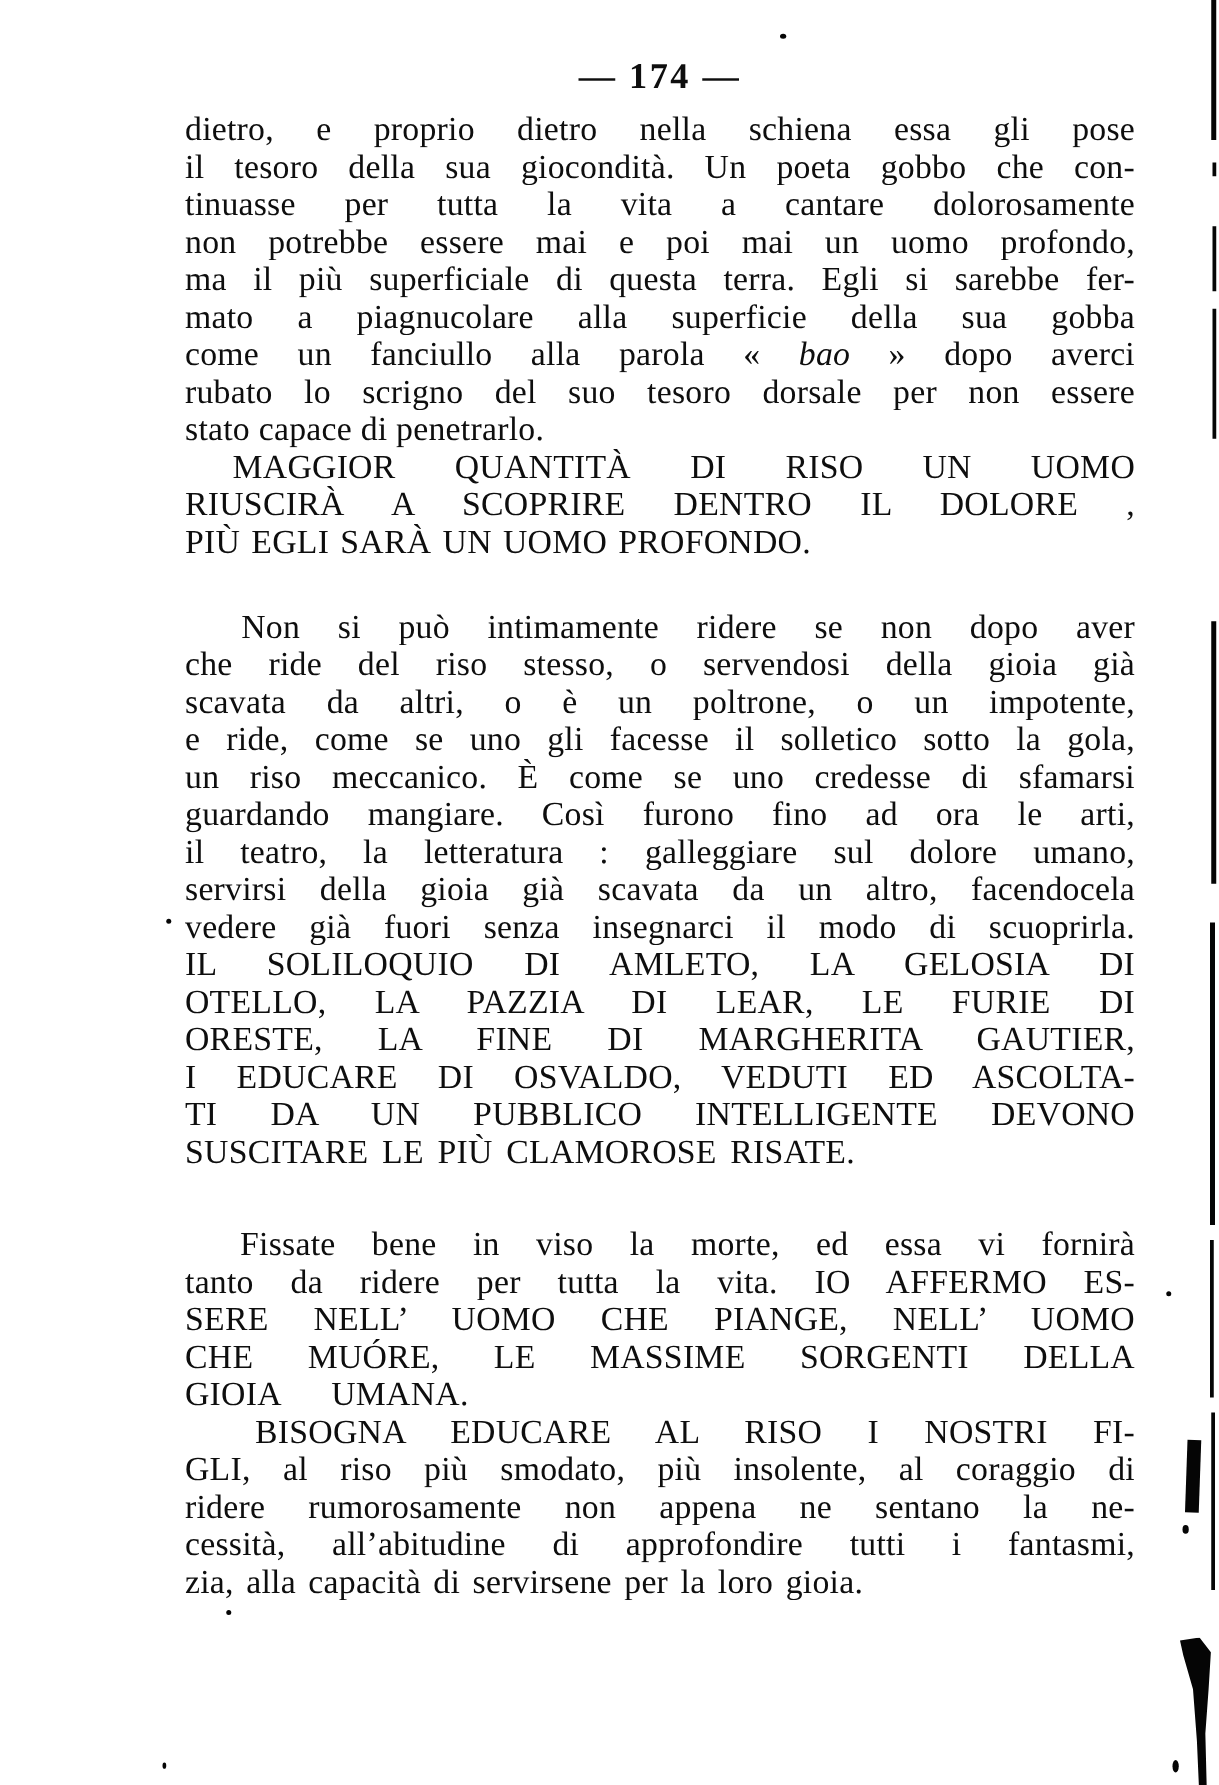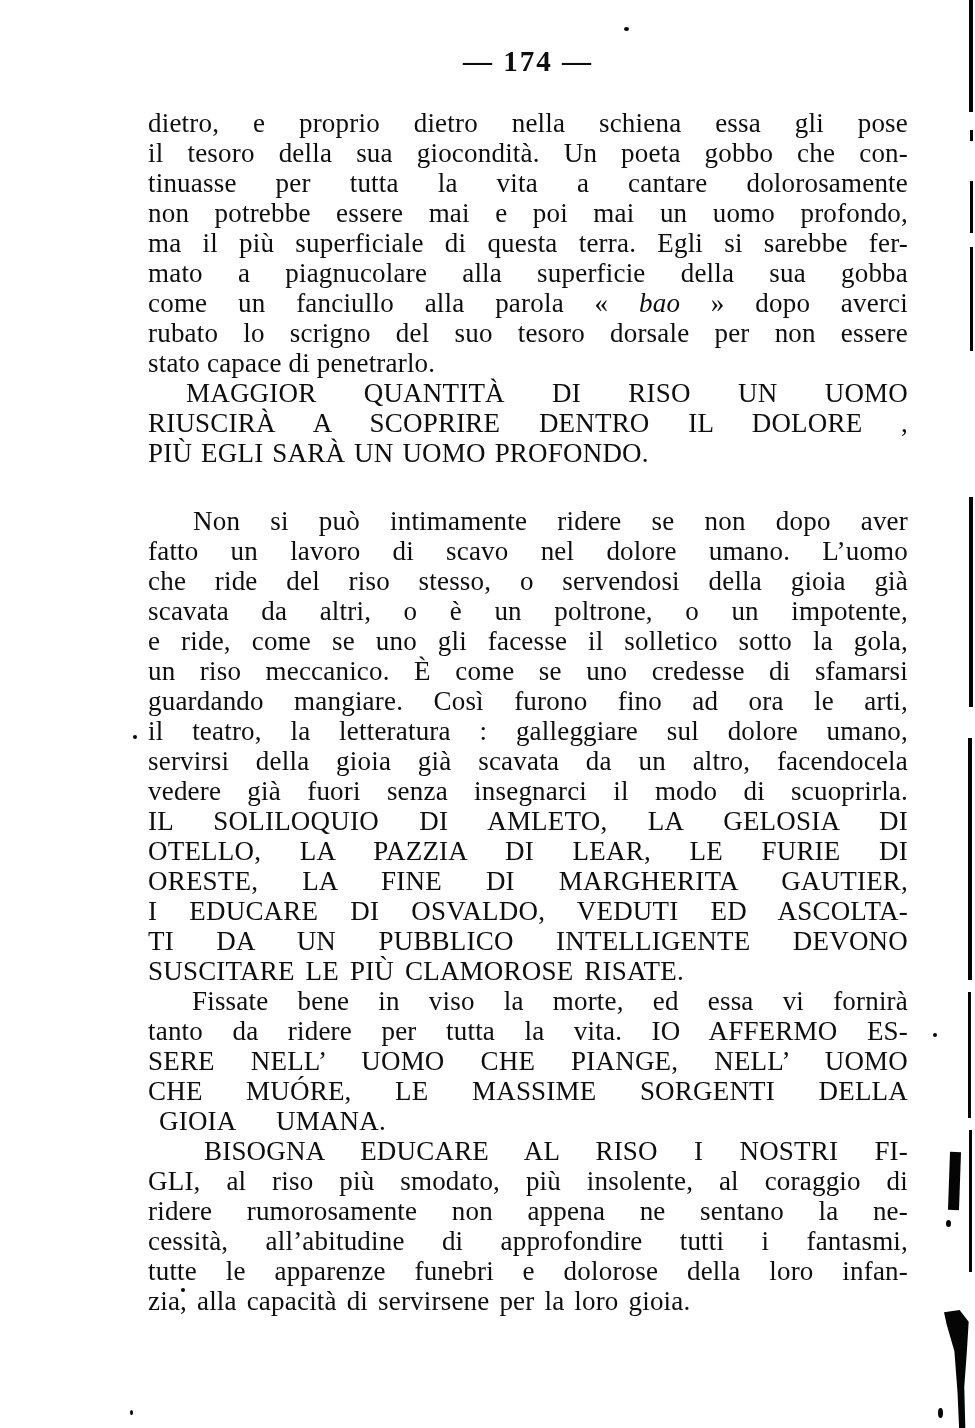--- a/index.html
+++ b/index.html
@@ -26,21 +26,21 @@
     left: 148px;
     width: 760px;
     text-align: center;
     font-size: 29px;
     font-weight: bold;
     letter-spacing: 2px;
     line-height: 34px;
   }
   .text-column {
     position: absolute;
-    top: 108px;
+    top: 88px;
     left: 148px;
     width: 760px;
   }
   .line {
     height: 30px;
     line-height: 30px;
     font-size: 27px;
     white-space: normal;
     overflow: hidden;
     letter-spacing: 0.2px;
@@ -71,45 +71,43 @@
       <div class="line justify">non potrebbe essere mai e poi mai un uomo profondo,</div>
       <div class="line justify">ma il più superficiale di questa terra. Egli si sarebbe fer-</div>
       <div class="line justify">mato a piagnucolare alla superficie della sua gobba</div>
       <div class="line justify">come un fanciullo alla parola « <i>bao</i> » dopo averci</div>
       <div class="line justify">rubato lo scrigno del suo tesoro dorsale per non essere</div>
       <div class="line">stato capace di penetrarlo.</div>
       <div class="line justify" style="padding-left: 38px;">MAGGIOR QUANTITÀ DI RISO UN UOMO</div>
       <div class="line justify">RIUSCIRÀ A SCOPRIRE DENTRO IL DOLORE ,</div>
       <div class="line" style="word-spacing: 2px;">PIÙ EGLI SARÀ UN UOMO PROFONDO.</div>
       <div class="line justify" style="padding-left: 45px; margin-top: 38px;">Non si può intimamente ridere se non dopo aver</div>
-      <div class="line justify">fatto un lavoro di scavo nel dolore umano. L’uomo</div>
       <div class="line justify">che ride del riso stesso, o servendosi della gioia già</div>
       <div class="line justify">scavata da altri, o è un poltrone, o un impotente,</div>
       <div class="line justify">e ride, come se uno gli facesse il solletico sotto la gola,</div>
       <div class="line justify">un riso meccanico. È come se uno credesse di sfamarsi</div>
       <div class="line justify">guardando mangiare. Così furono fino ad ora le arti,</div>
       <div class="line justify">il teatro, la letteratura : galleggiare sul dolore umano,</div>
       <div class="line justify">servirsi della gioia già scavata da un altro, facendocela</div>
       <div class="line justify">vedere già fuori senza insegnarci il modo di scuoprirla.</div>
       <div class="line justify">IL SOLILOQUIO DI AMLETO, LA GELOSIA DI</div>
       <div class="line justify">OTELLO, LA PAZZIA DI LEAR, LE FURIE DI</div>
       <div class="line justify">ORESTE, LA FINE DI MARGHERITA GAUTIER,</div>
       <div class="line justify">I EDUCARE DI OSVALDO, VEDUTI ED ASCOLTA-</div>
       <div class="line justify">TI DA UN PUBBLICO INTELLIGENTE DEVONO</div>
       <div class="line" style="word-spacing: 4px;">SUSCITARE LE PIÙ CLAMOROSE RISATE.</div>
-      <div class="line justify" style="padding-left: 44px;">Fissate bene in viso la morte, ed essa vi fornirà</div>
+      <div class="line justify" style="padding-left: 44px; margin-top: 44px;">Fissate bene in viso la morte, ed essa vi fornirà</div>
       <div class="line justify">tanto da ridere per tutta la vita. IO AFFERMO ES-</div>
       <div class="line justify">SERE NELL’ UOMO CHE PIANGE, NELL’ UOMO</div>
       <div class="line justify">CHE MUÓRE, LE MASSIME SORGENTI DELLA</div>
-      <div class="line" style="word-spacing: 34px; margin-left: 11px;">GIOIA UMANA.</div>
+      <div class="line" style="word-spacing: 34px;">GIOIA UMANA.</div>
       <div class="line justify" style="padding-left: 56px;">BISOGNA EDUCARE AL RISO I NOSTRI FI-</div>
       <div class="line justify">GLI, al riso più smodato, più insolente, al coraggio di</div>
       <div class="line justify">ridere rumorosamente non appena ne sentano la ne-</div>
       <div class="line justify">cessità, all’abitudine di approfondire tutti i fantasmi,</div>
-      <div class="line justify">tutte le apparenze funebri e dolorose della loro infan-</div>
       <div class="line" style="word-spacing: 3px;">zia, alla capacità di servirsene per la loro gioia.</div>
     </div>
 
   <div>
       <div class="artifact dot" style="left: 624px; top: 27px; width: 5px; height: 4px;"></div>
       <div class="artifact vline" style="left: 969px; top: 0px; width: 4px; height: 112px;"></div>
       <div class="artifact vline" style="left: 970px; top: 130px; width: 3px; height: 11px;"></div>
       <div class="artifact vline" style="left: 970px; top: 181px; width: 3px; height: 52px;"></div>
       <div class="artifact vline" style="left: 970px; top: 247px; width: 3px; height: 104px;"></div>
       <div class="artifact vline" style="left: 969px; top: 497px; width: 4px; height: 210px;"></div>

